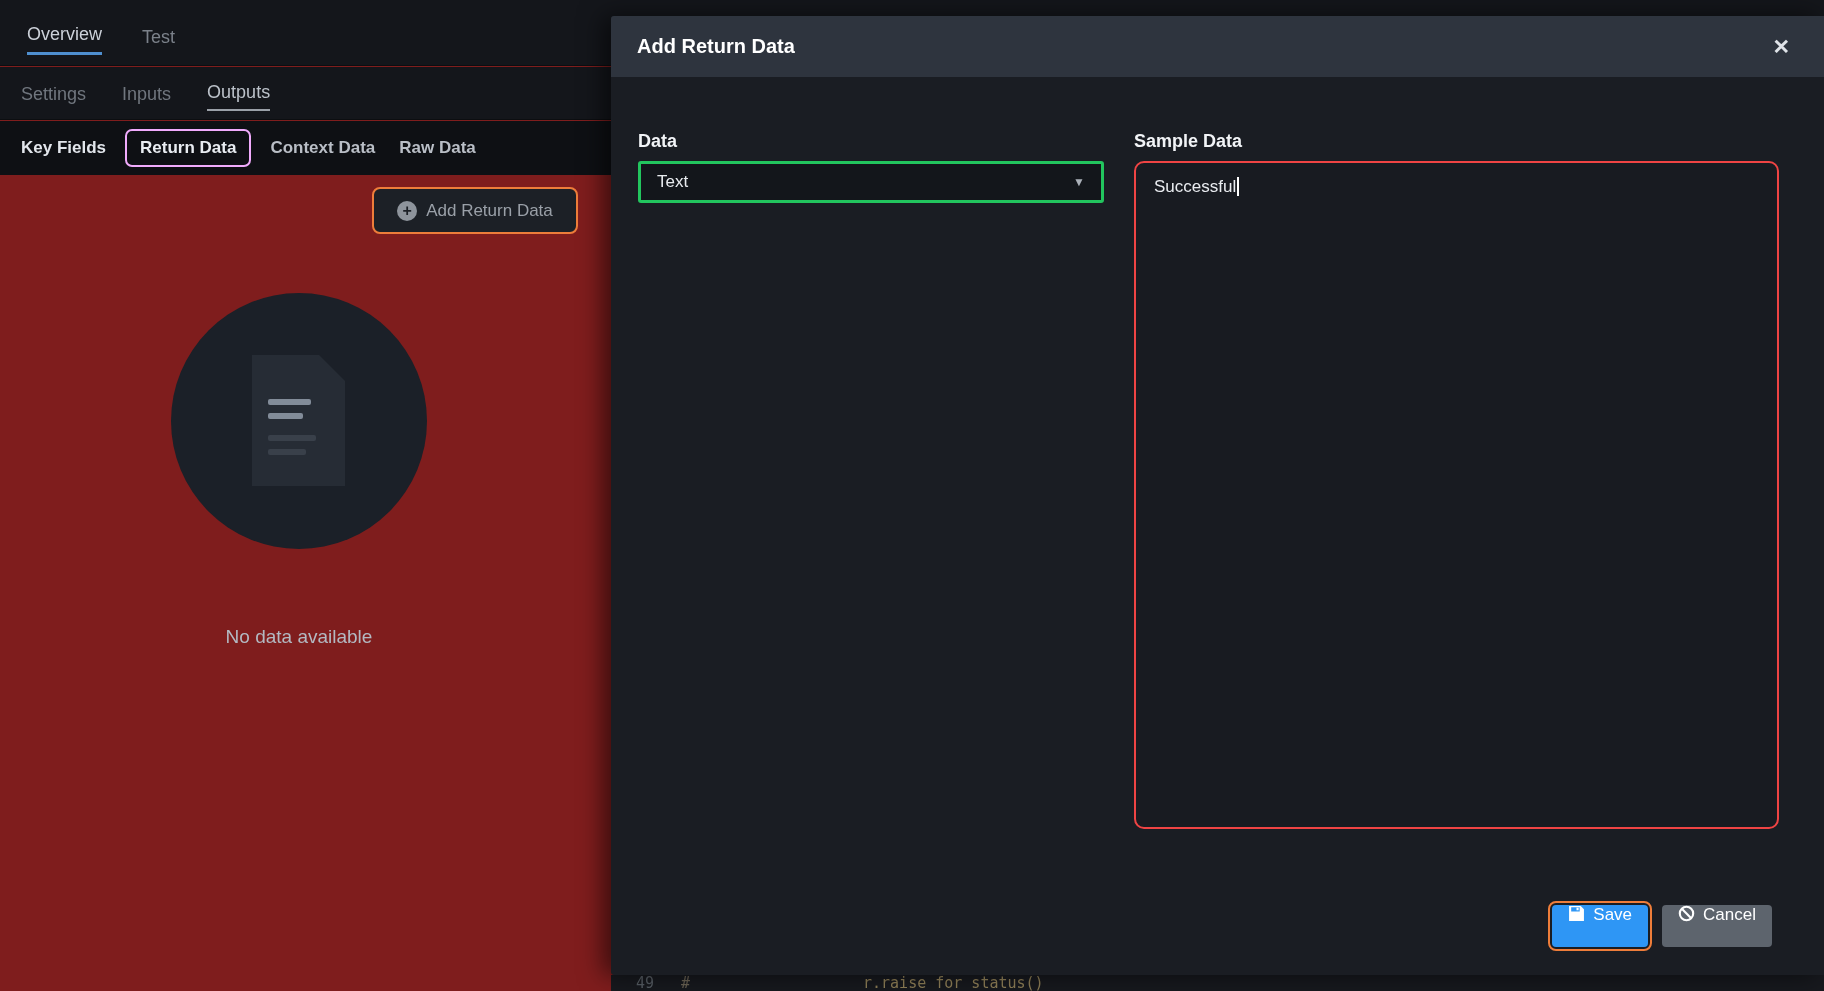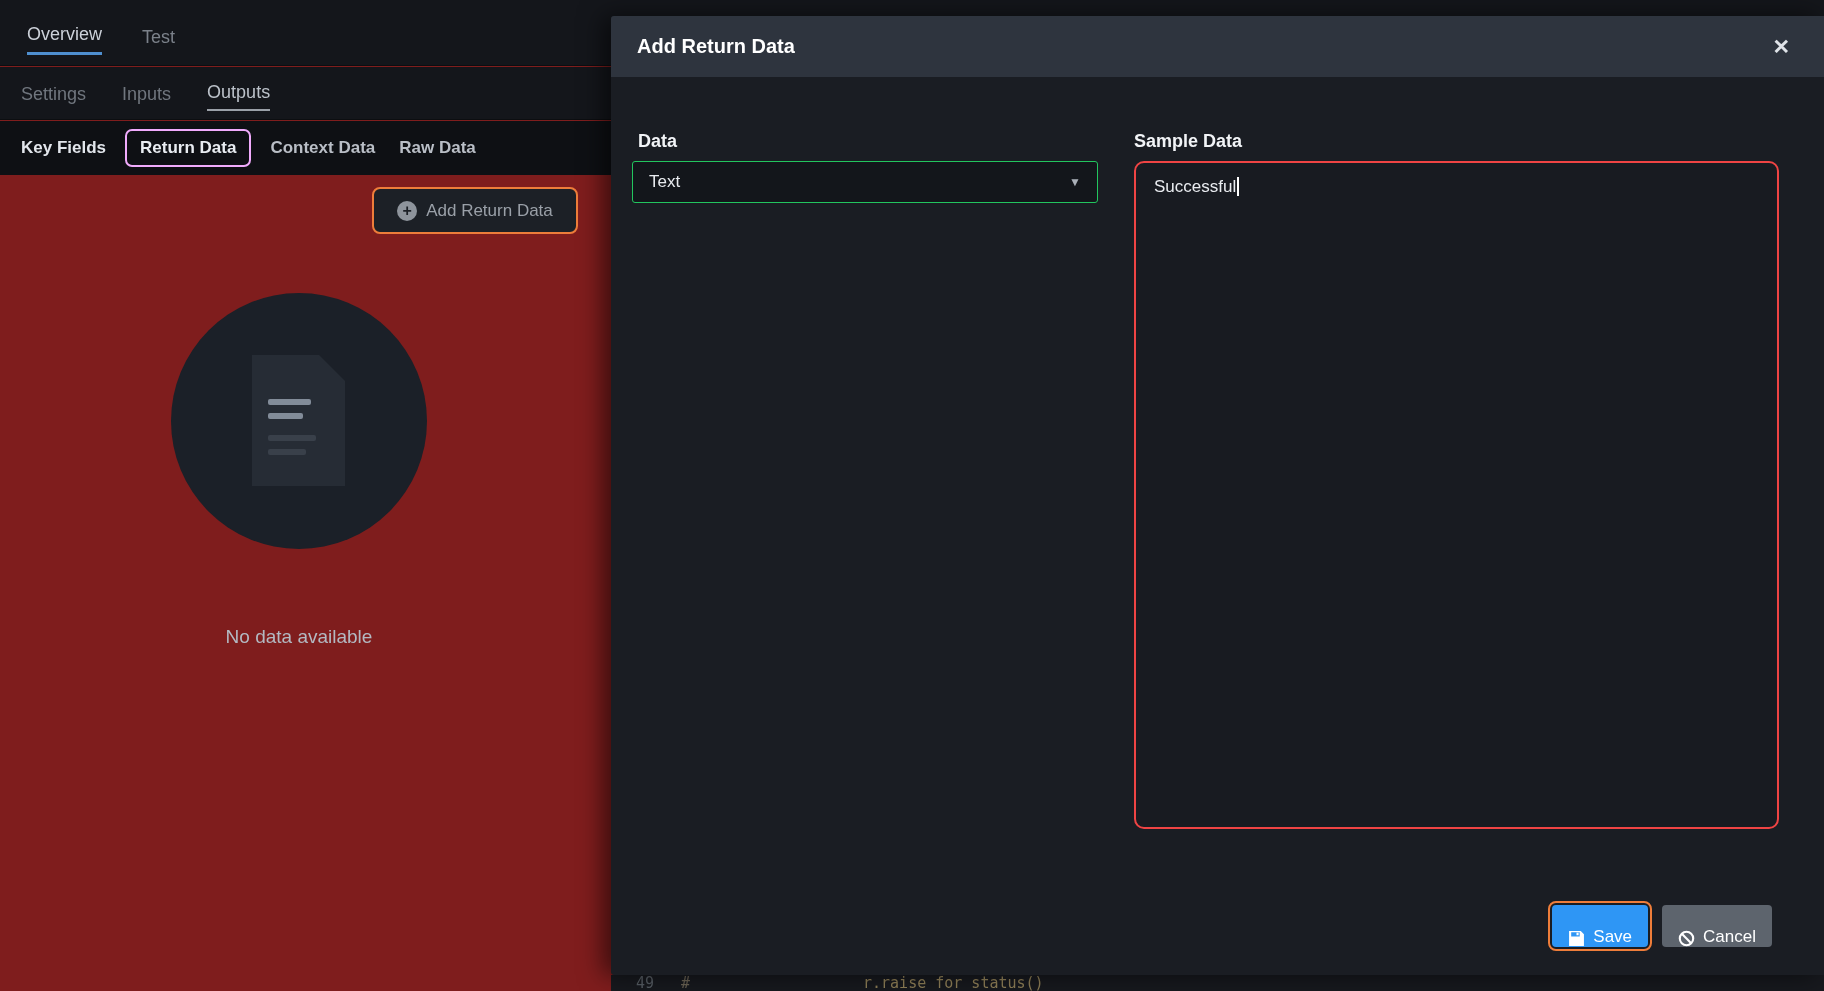--- a/index.html
+++ b/index.html
@@ -102,43 +102,43 @@
     cursor: pointer; padding: 4px 8px; line-height: 1;
   }
 
   .field-label {
     position: absolute; top: 115px; color: #f2f4f7; font-size: 18px; font-weight: bold;
   }
   .label-type { left: 27px; }
   .label-sample { left: 523px; }
 
   .type-select {
-    position: absolute; left: 21px; top: 145px; width: 466px; height: 42px;
-    background: #13161b; border: 1px solid #22c55e; border-radius: 3px;
+    position: absolute; left: 27px; top: 145px; width: 466px; height: 42px;
+    background: #13161b; border: 3px solid #22c55e; border-radius: 3px;
     display: flex; align-items: center; padding: 0 16px; cursor: pointer;
   }
   .type-select .sel-value { color: #e8ebef; font-size: 17px; }
   .type-select .caret { margin-left: auto; color: #aab0b8; font-size: 12px; }
 
   .sample-textarea {
     position: absolute; left: 523px; top: 145px; width: 645px; height: 668px;
     background: #181b21; border: 2px solid #ef4444; border-radius: 10px;
     padding: 14px 18px; color: #e9ecf0; font-size: 17px; cursor: text;
   }
   .text-caret {
     display: inline-block; width: 2px; height: 19px; background: #ffffff;
     vertical-align: text-bottom; margin-left: 1px;
   }
 
   .modal-footer {
     position: absolute; right: 52px; bottom: 28px;
     display: flex; align-items: center; gap: 14px;
   }
   .btn {
-    height: 42px; border-radius: 4px; display: flex; align-items: flex-end;
+    height: 42px; border-radius: 4px; display: flex; align-items: flex-start;
     gap: 8px; padding: 0 16px; font-size: 17px; color: #ffffff; cursor: pointer;
   }
   .btn svg { display: block; }
   .btn-save { background: #2e96f5; outline: 2px solid #ee7d3a; outline-offset: 2px; }
   .btn-cancel { background: #5d646d; }
 </style>
 </head>
 <body>
 
 <div class="screen">

